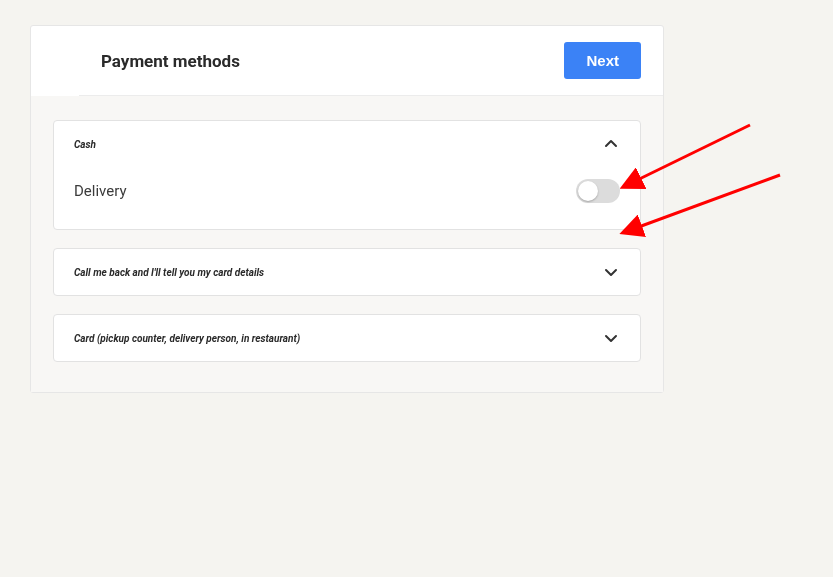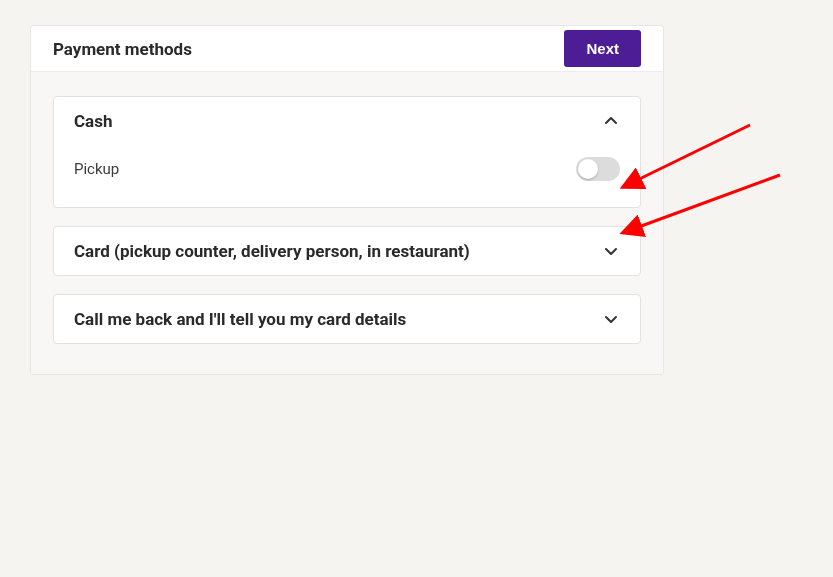--- a/index.html
+++ b/index.html
@@ -17,30 +17,31 @@
       left: 30px;
       width: 634px;
       background: #fff;
       border: 1px solid #e6e6e6;
       border-radius: 3px;
     }
     .card-header {
       display: flex;
       align-items: center;
       justify-content: space-between;
-      padding: 4px 22px;
+      padding: 16px 22px;
       border-bottom: 1px solid #ececec;
+      margin-left: 48px;
     }
     .card-title {
       font-size: 17px;
       font-weight: 700;
       color: #2a2a2a;
     }
     .btn-next {
-      background: #4c1d95;
+      background: #3b82f6;
       color: #fff;
       border: none;
       border-radius: 3px;
       padding: 10px 22px;
       font-size: 15px;
       font-weight: 600;
       cursor: pointer;
     }
     .card-body {
       background: #f8f7f5;
@@ -54,23 +55,24 @@
     }
     .panel:last-child { margin-bottom: 0; }
     .panel-header {
       display: flex;
       align-items: center;
       justify-content: space-between;
       padding: 14px 20px;
       cursor: pointer;
     }
     .panel-title {
-      font-size: 17px;
+      font-size: 10px;
       font-weight: 700;
       color: #2a2a2a;
+      font-style: italic;
     }
     .chevron {
       display: inline-flex;
       align-items: center;
       justify-content: center;
       width: 18px;
       height: 18px;
       color: #333;
     }
     .panel-content {
@@ -129,47 +131,47 @@
       <div class="panel-header">
         <div class="panel-title">Cash</div>
         <span class="chevron">
           <svg width="16" height="16" viewBox="0 0 16 16">
               <path d="M3 10 L8 5 L13 10" fill="none" stroke="#333" stroke-width="2" stroke-linecap="round" stroke-linejoin="round"></path>
             </svg>
         </span>
       </div>
       <div class="panel-content">
 
-
-
         <div class="option-row">
-          <span class="option-label">Pickup</span>
+          <span class="option-label">Delivery</span>
           <div class="toggle off">
               <div class="knob"></div>
             </div>
         </div>
+
+
 
 
       </div>
     </div>
 
     <div class="panel">
       <div class="panel-header">
-        <div class="panel-title">Card (pickup counter, delivery person, in restaurant)</div>
+        <div class="panel-title">Call me back and I'll tell you my card details</div>
         <span class="chevron">
           <svg width="16" height="16" viewBox="0 0 16 16">
               <path d="M3 6 L8 11 L13 6" fill="none" stroke="#333" stroke-width="2" stroke-linecap="round" stroke-linejoin="round"></path>
             </svg>
         </span>
       </div>
     </div>
 
     <div class="panel">
       <div class="panel-header">
-        <div class="panel-title">Call me back and I'll tell you my card details</div>
+        <div class="panel-title">Card (pickup counter, delivery person, in restaurant)</div>
         <span class="chevron">
           <svg width="16" height="16" viewBox="0 0 16 16">
               <path d="M3 6 L8 11 L13 6" fill="none" stroke="#333" stroke-width="2" stroke-linecap="round" stroke-linejoin="round"></path>
             </svg>
         </span>
       </div>
     </div>
 
   </div>
 </div>

